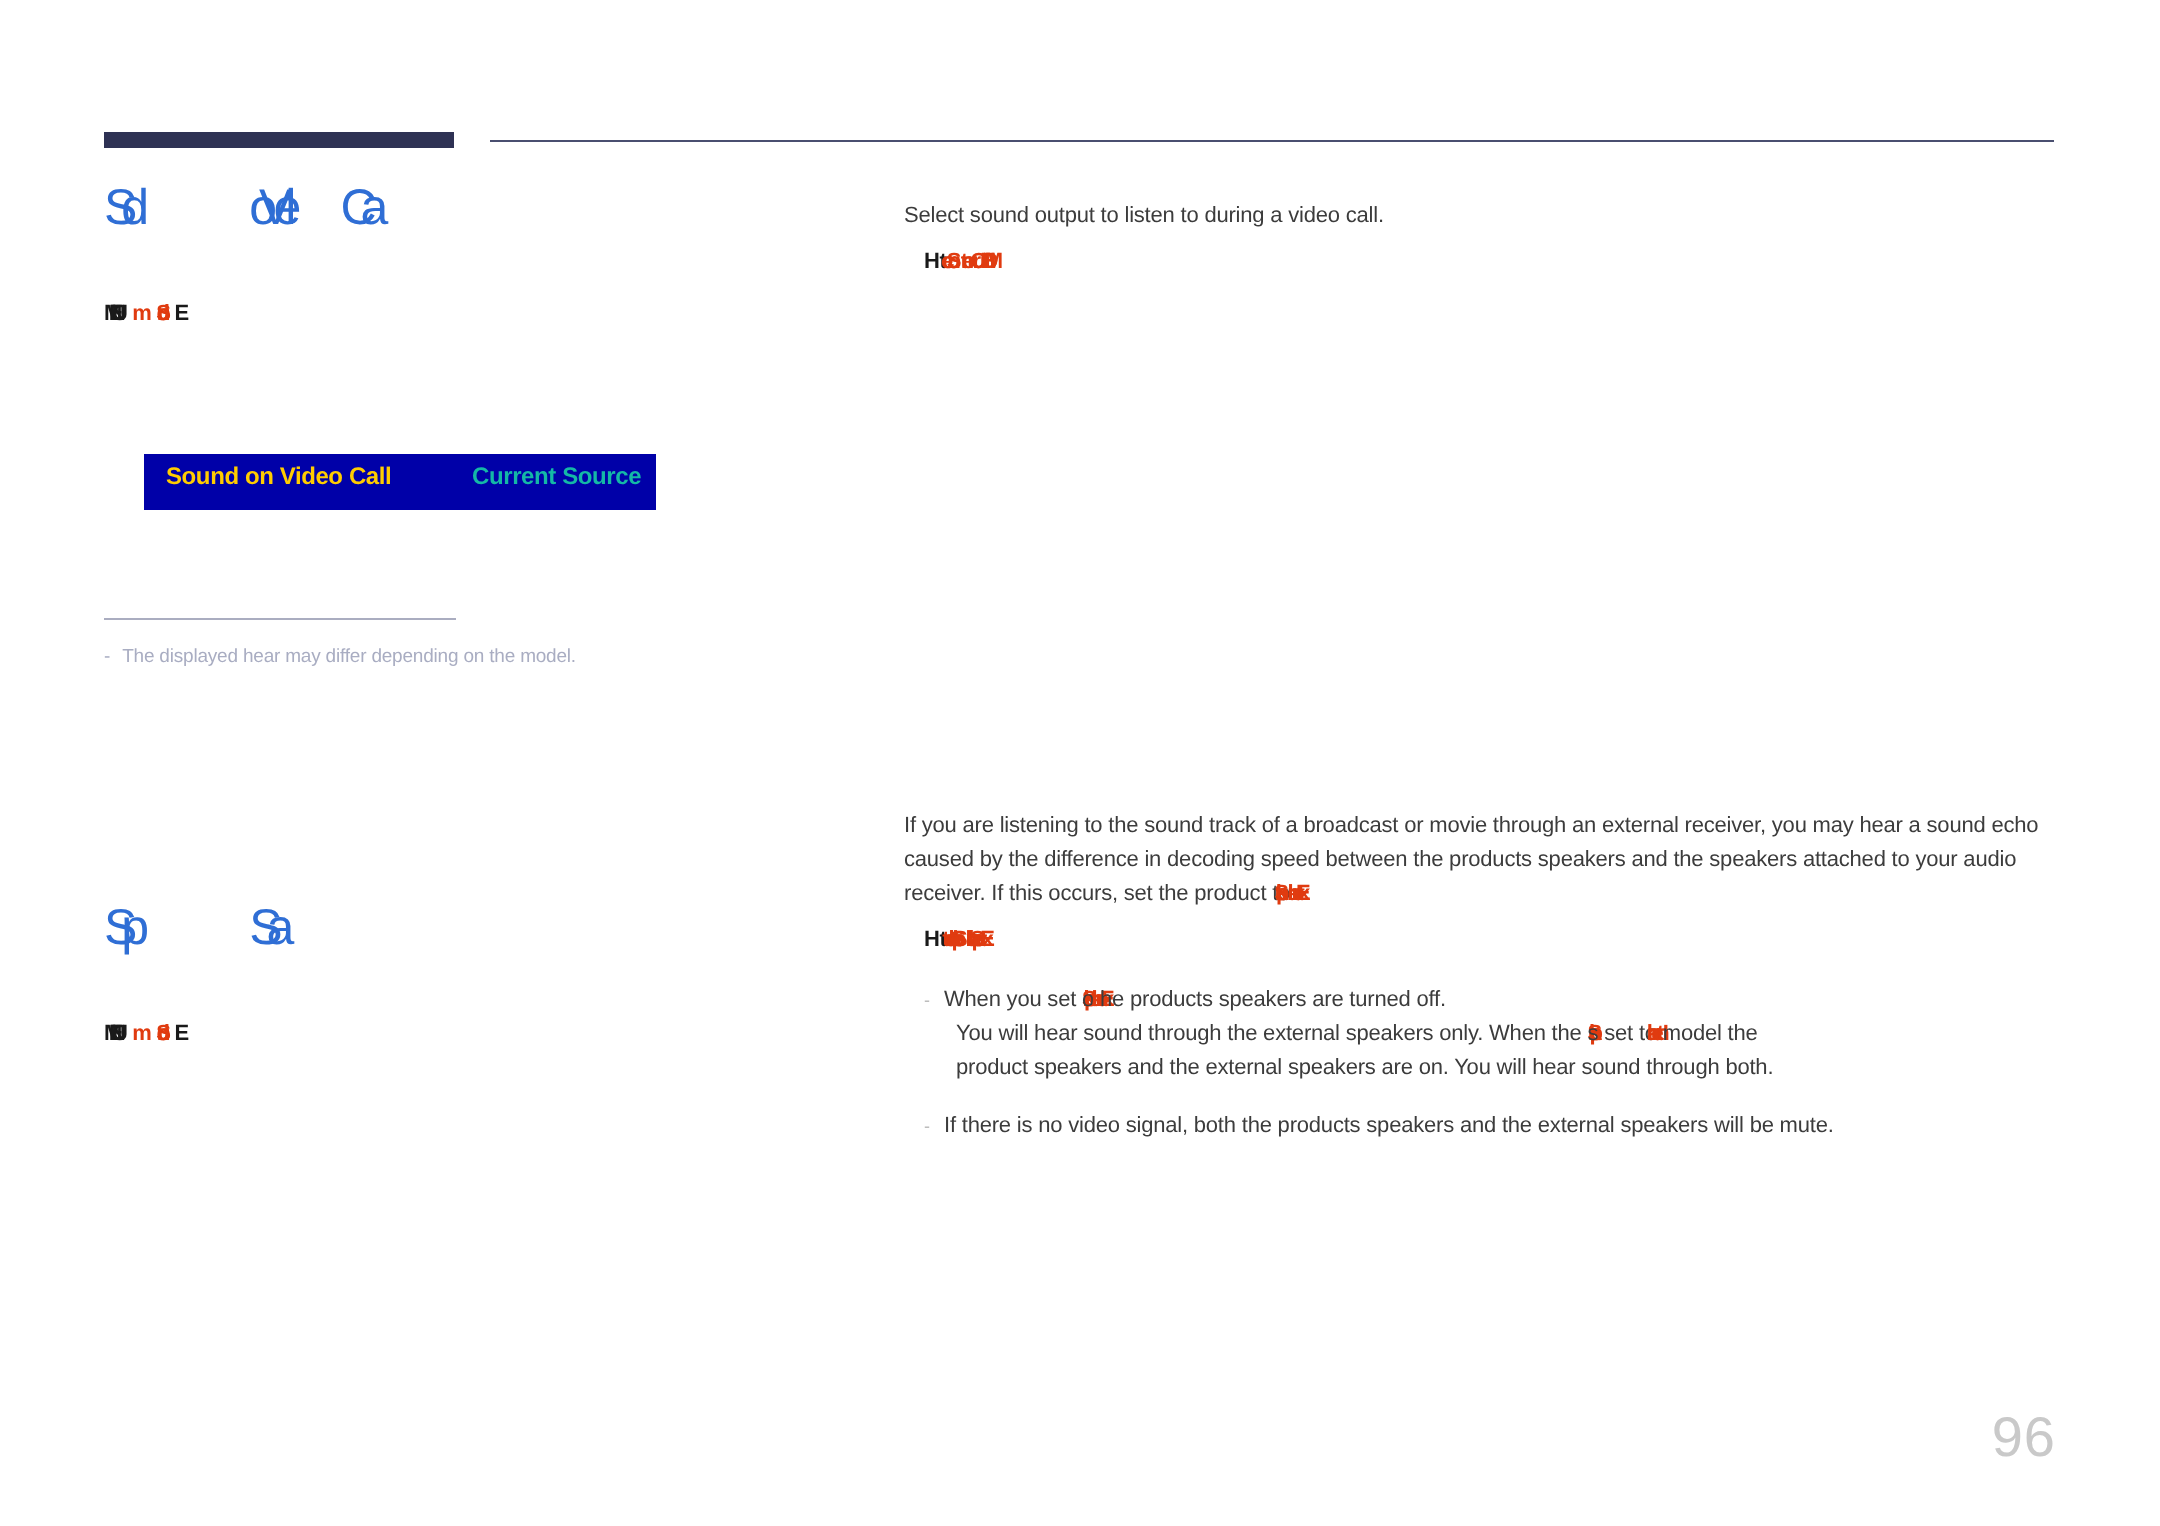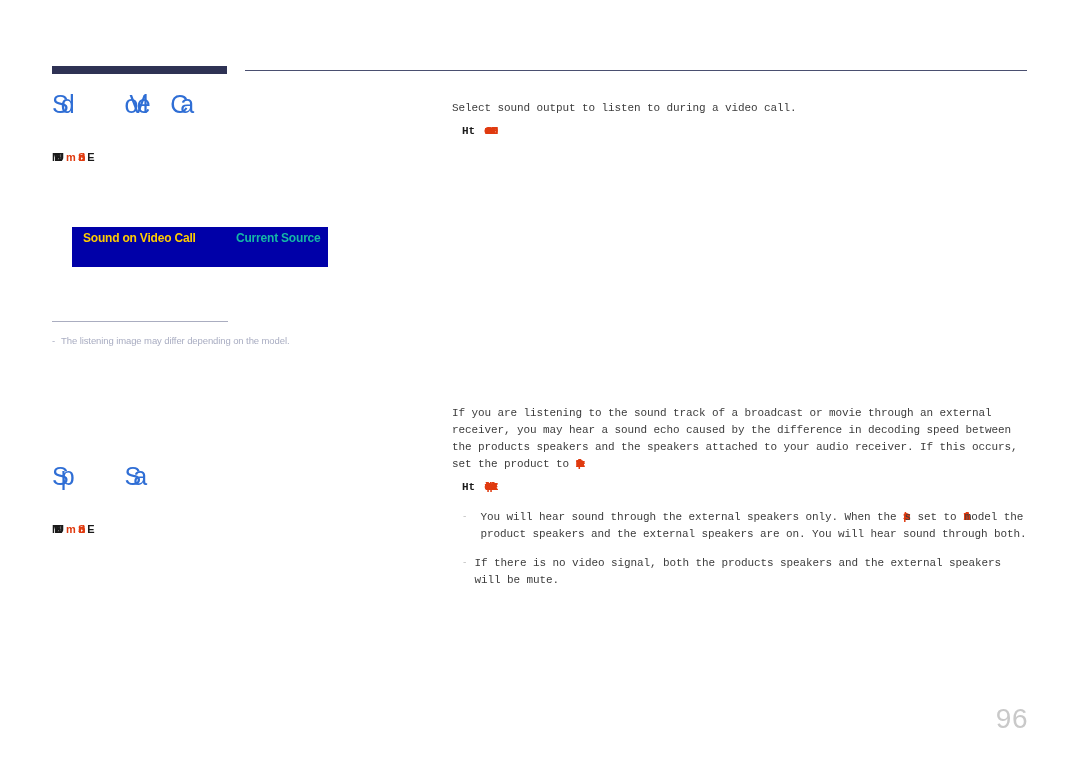--- a/index.html
+++ b/index.html
@@ -46,21 +46,20 @@
     position: absolute;
     left: 52px;
     top: 92px;
     width: 380px;
   }
   .col-right {
     position: absolute;
     left: 452px;
     top: 100px;
     width: 575px;
-    font-family: Liberation Mono, monospace;
   }
 
   
   .section {
     position: relative;
   }
   .sec-2 { margin-top: 117px; }
 
   .heading {
     color: #2f6ed5;
@@ -90,21 +89,21 @@
   .crumb .k { color: #1a1a1a; display: inline-block; }
   .crumb .r { color: #e03b10; display: inline-block; }
   .crumb .gap { display: inline-block; width: 9px; }
 
   
   .osd {
     position: relative;
     margin-top: 62px;
     margin-left: 20px;
     width: 256px;
-    height: 40px;
+    height: 28px;
     background: #0000a8;
     overflow: hidden;
   }
   .osd-label {
     position: absolute;
     left: 11px;
     top: 4px;
     color: #ffcc00;
     font-size: 12px;
     font-weight: bold;
@@ -232,21 +231,21 @@
 
     <div class="osd">
       <span class="osd-label">Sound on Video Call</span>
       <span class="osd-value">Current Source</span>
     </div>
 
     <div class="note-wrap">
       <div class="note-rule"></div>
       <div class="note-line">
         <span class="note-bullet">-</span>
-        <span>The listening image may differ depending on the model.</span>
+        <span>The displayed hear may differ depending on the model.</span>
       </div>
     </div>
   </div>
 
   <div class="section sec-2">
     <h1 class="heading">
       <span class="g">Sp</span><span class="sp"></span><span class="g">Sa</span>
     </h1>
 
     <p class="crumb">
@@ -270,20 +269,21 @@
     <p class="body-p"><span>If you are listening to the sound track of a broadcast or movie through an external receiver, you may hear a sound echo caused by the difference in decoding speed between the products speakers and the speakers attached to your audio receiver. If this occurs, set the product to </span><span class="inline-red">External Speaker</span></p>
 
     <div class="hint">
       <span class="k">Ht</span><span class="gap"></span><span class="r">Speaker Select</span><span class="r r2">External Speaker</span>
     </div>
 
     <div class="bullets">
       <div class="bullet-row">
         <span class="bullet-dot">-</span>
         <div>
+          <div class="bullet-text"><span>When you set </span><span class="inline-red">Speaker</span><span>o </span><span class="inline-red">External</span><span>he products speakers are turned off.</span></div>
           <div class="bullet-text" style="margin-left:6px;"><span>You will hear sound through the external speakers only. When the </span><span class="inline-red">Speaker</span><span>s set to </span><span class="inline-red">Internal</span><span>model the</span></div>
           <div class="bullet-text" style="margin-left:6px;"><span>product speakers and the external speakers are on. You will hear sound through both.</span></div>
         </div>
       </div>
 
       <div class="bullet-row bullet-gap">
         <span class="bullet-dot">-</span>
         <div>
           <div class="bullet-text"><span>If there is no video signal, both the products speakers and the external speakers will be mute.</span></div>
         </div>

